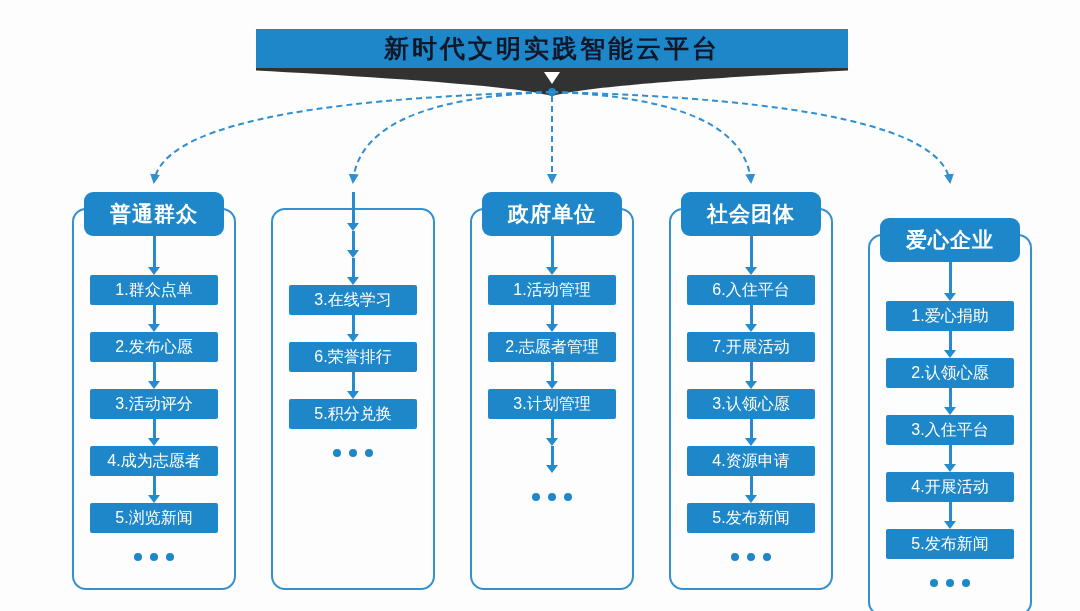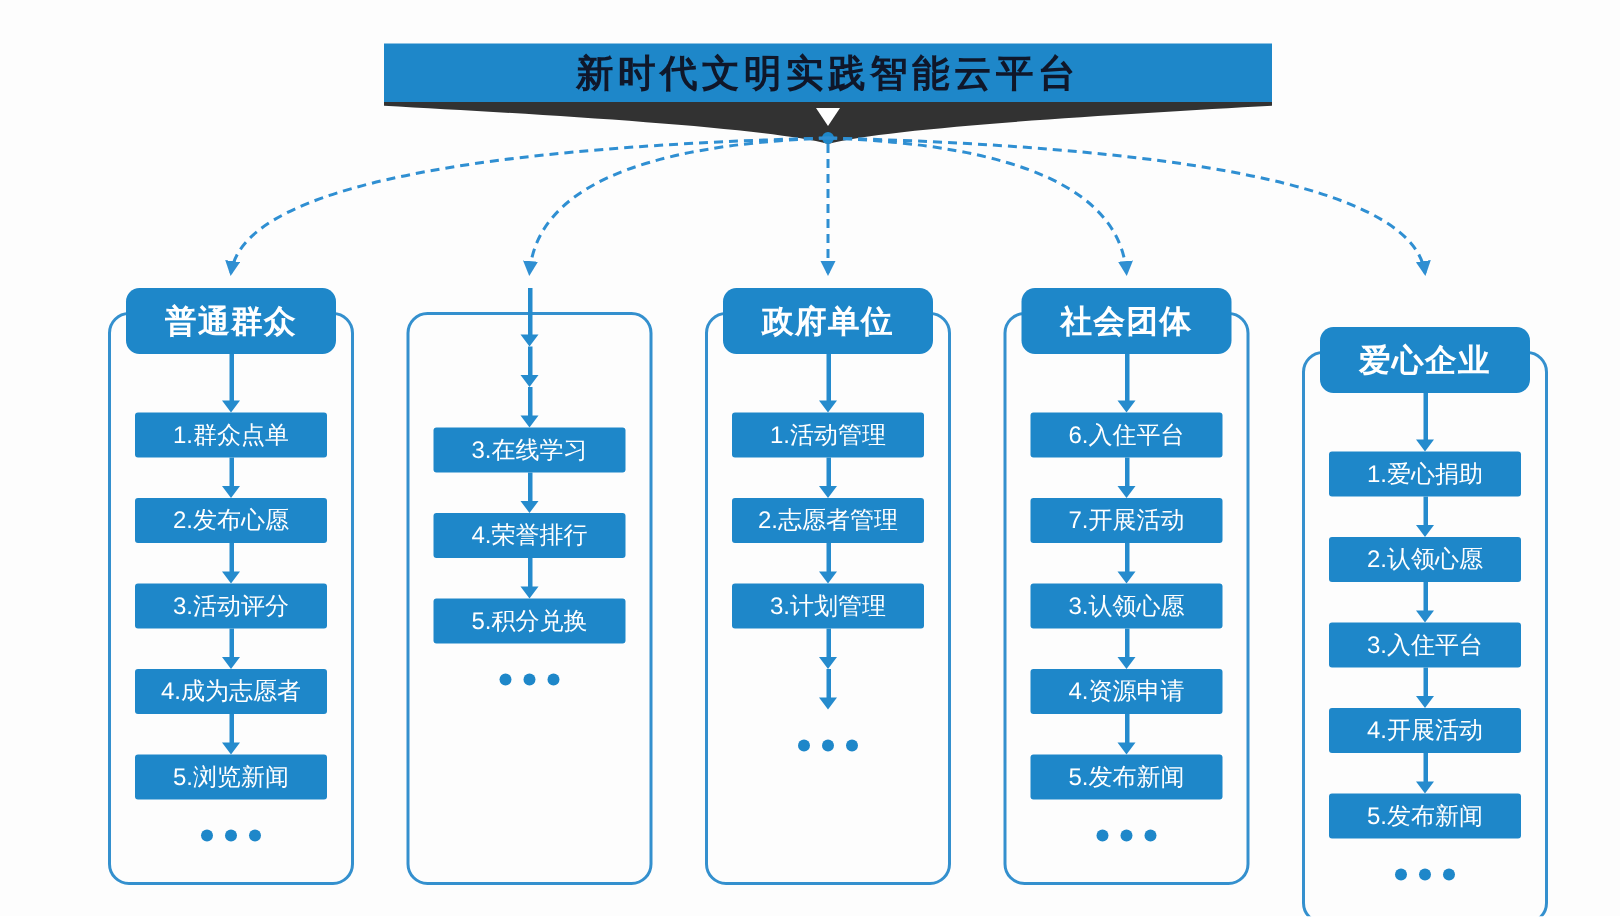--- a/index.html
+++ b/index.html
@@ -200,21 +200,21 @@
       <div class="v-arrow v-arrow-small">
           <span class="v-line"></span>
         </div>
       <div class="v-arrow v-arrow-small">
           <span class="v-line"></span>
         </div>
       <div class="step-box">3.在线学习</div>
       <div class="v-arrow v-arrow-small">
           <span class="v-line"></span>
         </div>
-      <div class="step-box">4.荣誉排行</div>
+      <div class="step-box">6.荣誉排行</div>
       <div class="v-arrow v-arrow-small">
           <span class="v-line"></span>
         </div>
       <div class="step-box">5.积分兑换</div>
       <div class="dots">
           <span></span>
           <span></span>
           <span></span>
         </div>
     </div>

